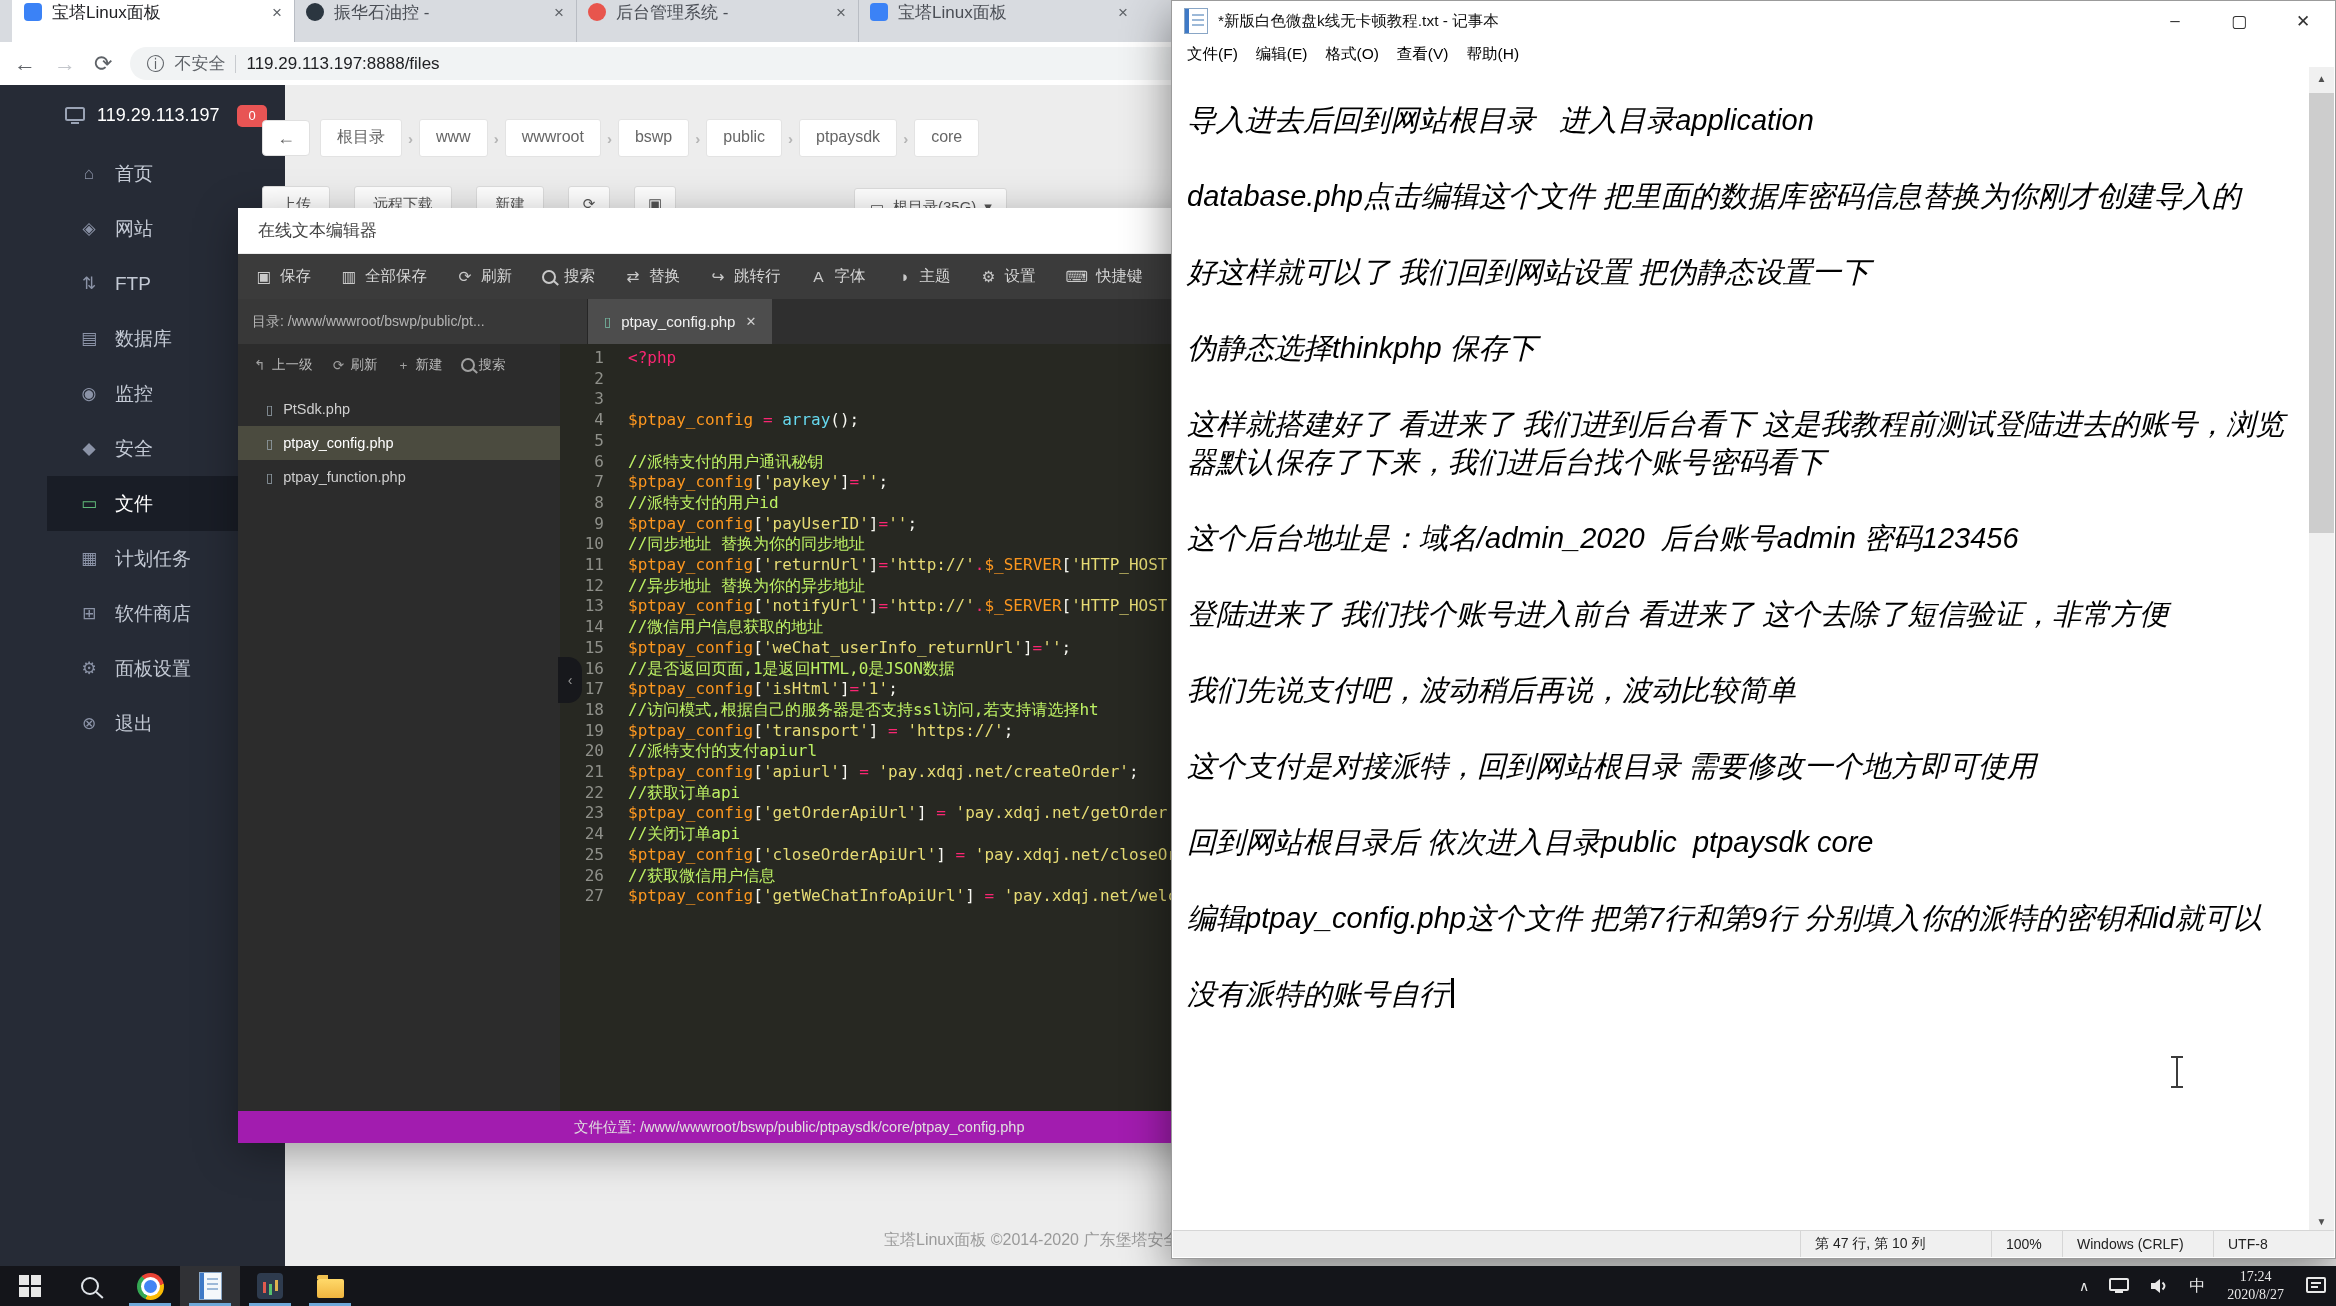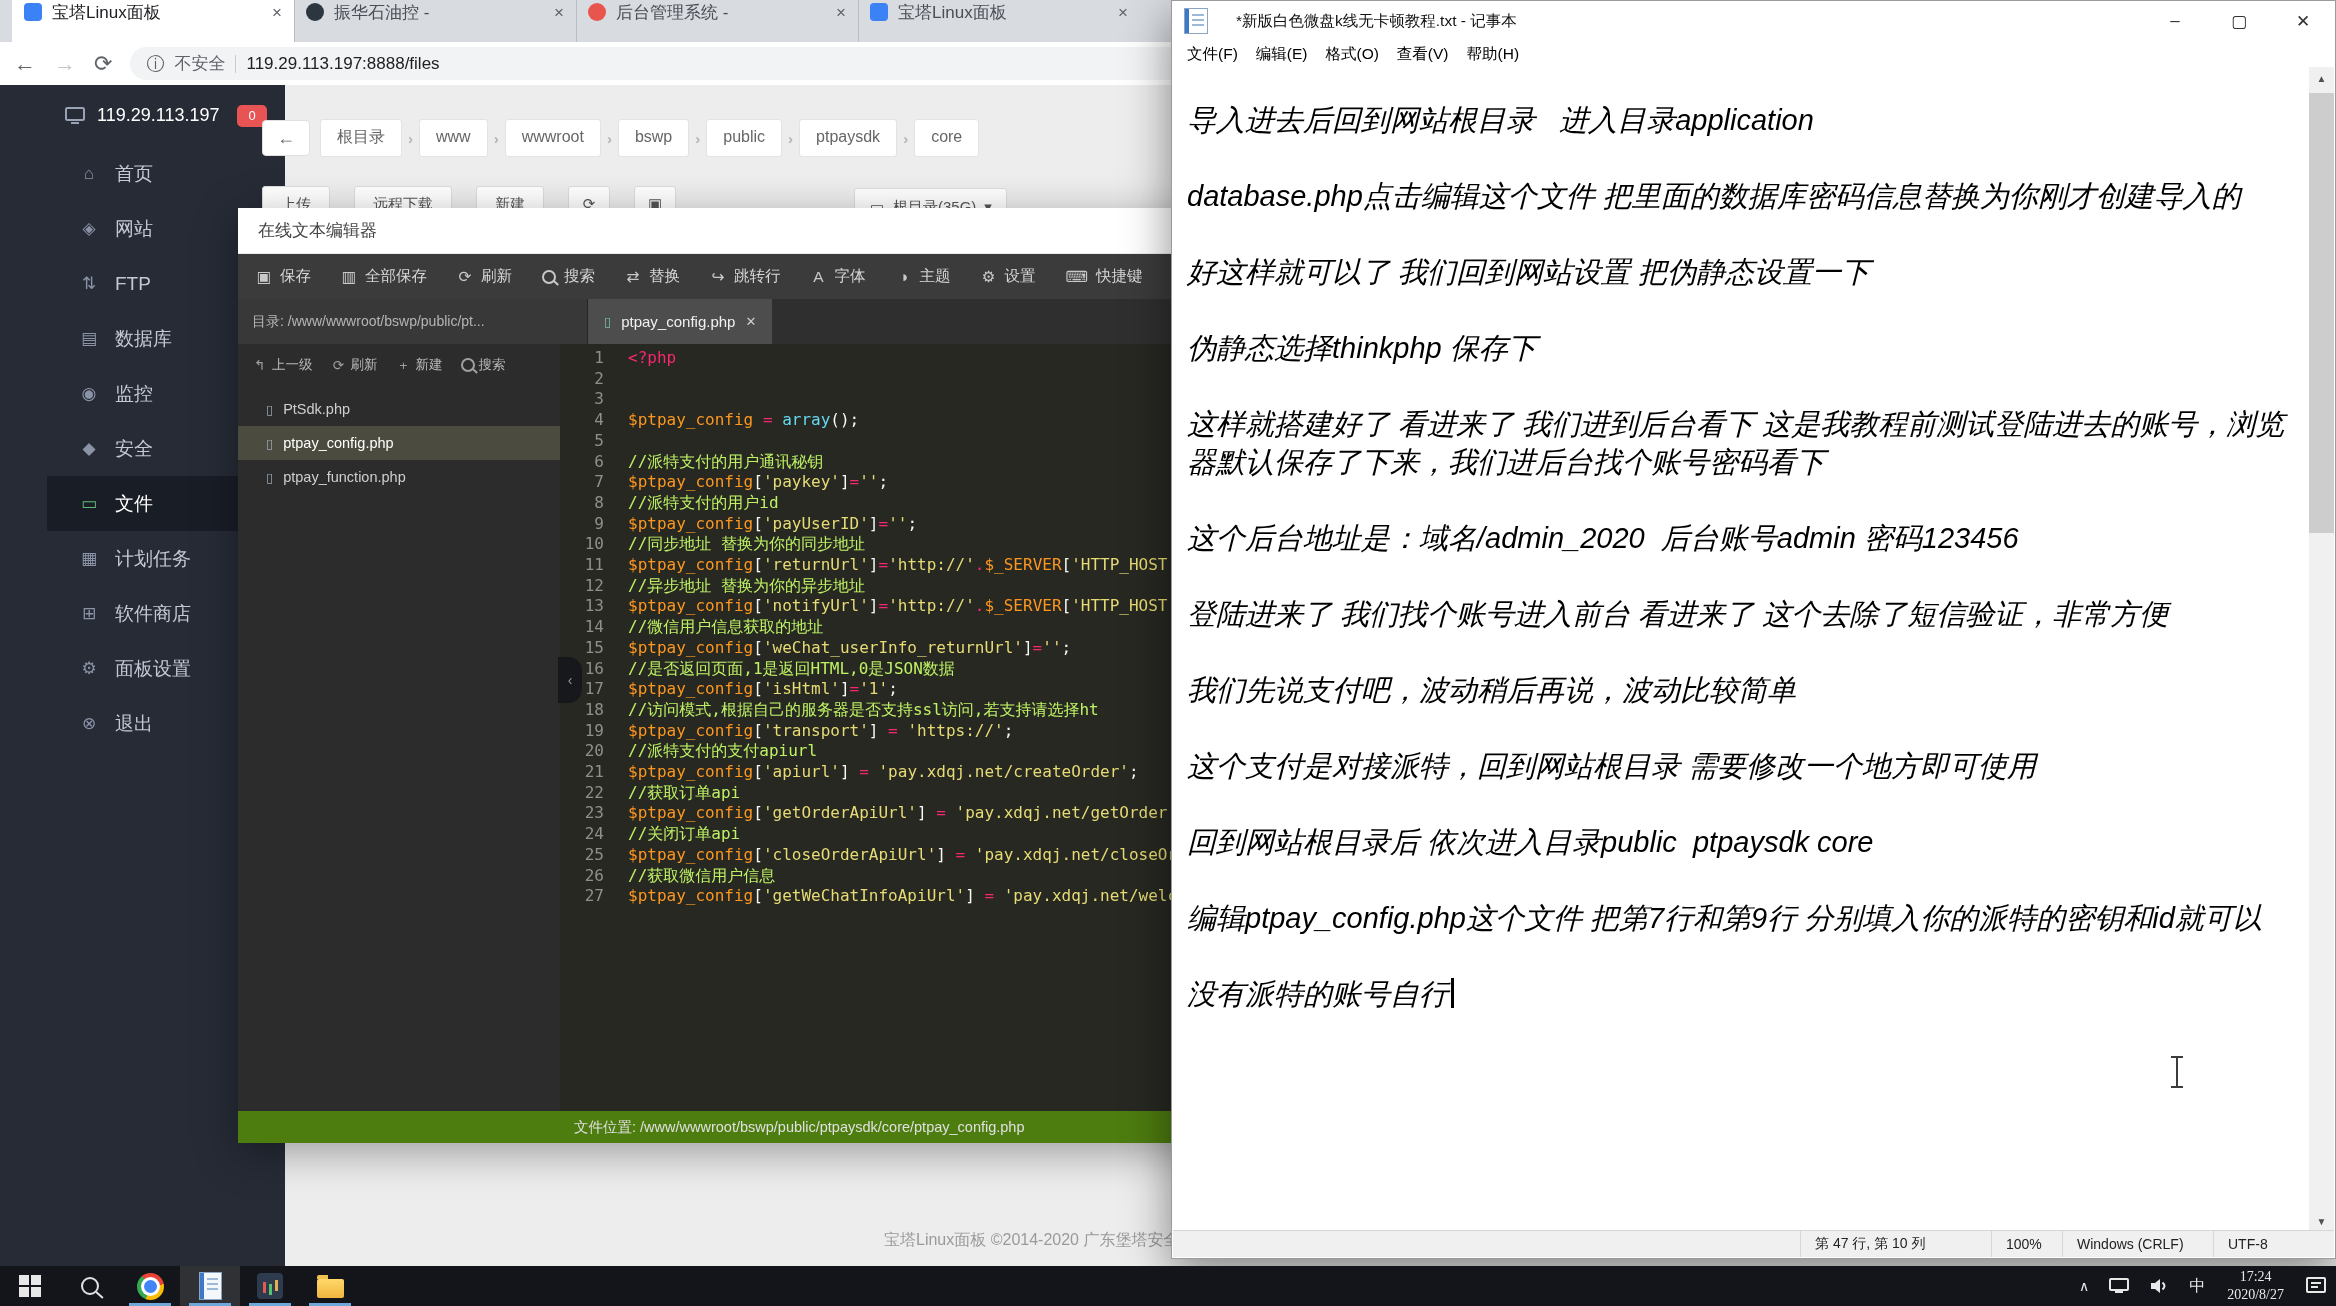--- a/index.html
+++ b/index.html
@@ -75,28 +75,28 @@
   .gutter{flex:none;width:44px;text-align:right;padding-right:12px;color:#8f908a;}
   .code-text{padding-left:12px;color:#f8f8f2;}
   .code-text .c{color:#bef264;}
   .code-text .s{color:#e6db74;}
   .code-text .v{color:#fd971f;}
   .code-text .f{color:#66d9ef;}
   .code-text .o{color:#f92672;}
   .code-text .k{color:#f92672;}
   .collapse-handle{position:absolute;left:320px;top:313px;width:24px;height:46px;background:#17181c;color:#9a9a9a;
     border-radius:0 14px 14px 0;display:flex;align-items:center;justify-content:center;font-size:14px;z-index:3;}
-  .file-location{height:32px;background:#4d7c0f;color:#e0e0e0;font-size:14.5px;display:flex;align-items:center;padding-left:336px;white-space:nowrap;}
+  .file-location{height:32px;background:#a21caf;color:#e0e0e0;font-size:14.5px;display:flex;align-items:center;padding-left:336px;white-space:nowrap;}
   
   .notepad{position:absolute;left:1171px;top:0;width:1165px;height:1259px;background:#fff;border:1px solid #9b9b9b;box-sizing:border-box;box-shadow:0 14px 44px rgba(0,0,0,.45);z-index:10;}
   .np-titlebar{height:40px;display:flex;align-items:center;background:#fff;}
   .np-appicon{width:22px;height:24px;margin-left:12px;background:#fff;border:1px solid #89a6c6;position:relative;flex:none;}
   .np-appicon::before{content:"";position:absolute;left:0;top:0;bottom:0;width:4px;background:#3e79c6;}
   .np-appicon::after{content:"";position:absolute;left:7px;right:3px;top:5px;height:13px;background:repeating-linear-gradient(#9db9d8 0 2px,transparent 2px 5px);}
-  .np-title{margin-left:28px;font-size:15.5px;color:#111;white-space:nowrap;overflow:hidden;flex:1;}
+  .np-title{margin-left:10px;font-size:15.5px;color:#111;white-space:nowrap;overflow:hidden;flex:1;}
   .np-ctl{width:64px;height:40px;flex:none;display:flex;align-items:center;justify-content:center;font-size:17px;color:#333;}
   .np-menubar{height:26px;display:flex;align-items:center;padding-left:6px;font-size:15.5px;color:#000;}
   .np-menu{padding:0 9px;}
   .np-text{position:absolute;left:1px;top:66px;right:26px;bottom:26px;background:#fff;overflow:hidden;
     padding:34px 18px 0 14px;font-size:29px;line-height:38px;color:#000;}
   .np-line{min-height:38px;white-space:pre-wrap;word-break:break-all;font-style:italic;}
   .caret{display:inline-block;width:3px;height:30px;background:#000;margin-left:3px;vertical-align:-4px;animation:blink 1s steps(1) infinite;}
   @keyframes blink{50%{opacity:0;}}
   .np-scrollbar{position:absolute;top:66px;right:1px;width:25px;bottom:26px;background:#f0f0f0;}
   .np-arr{position:absolute;left:0;right:0;height:22px;display:flex;align-items:center;justify-content:center;font-size:10px;color:#505050;}

